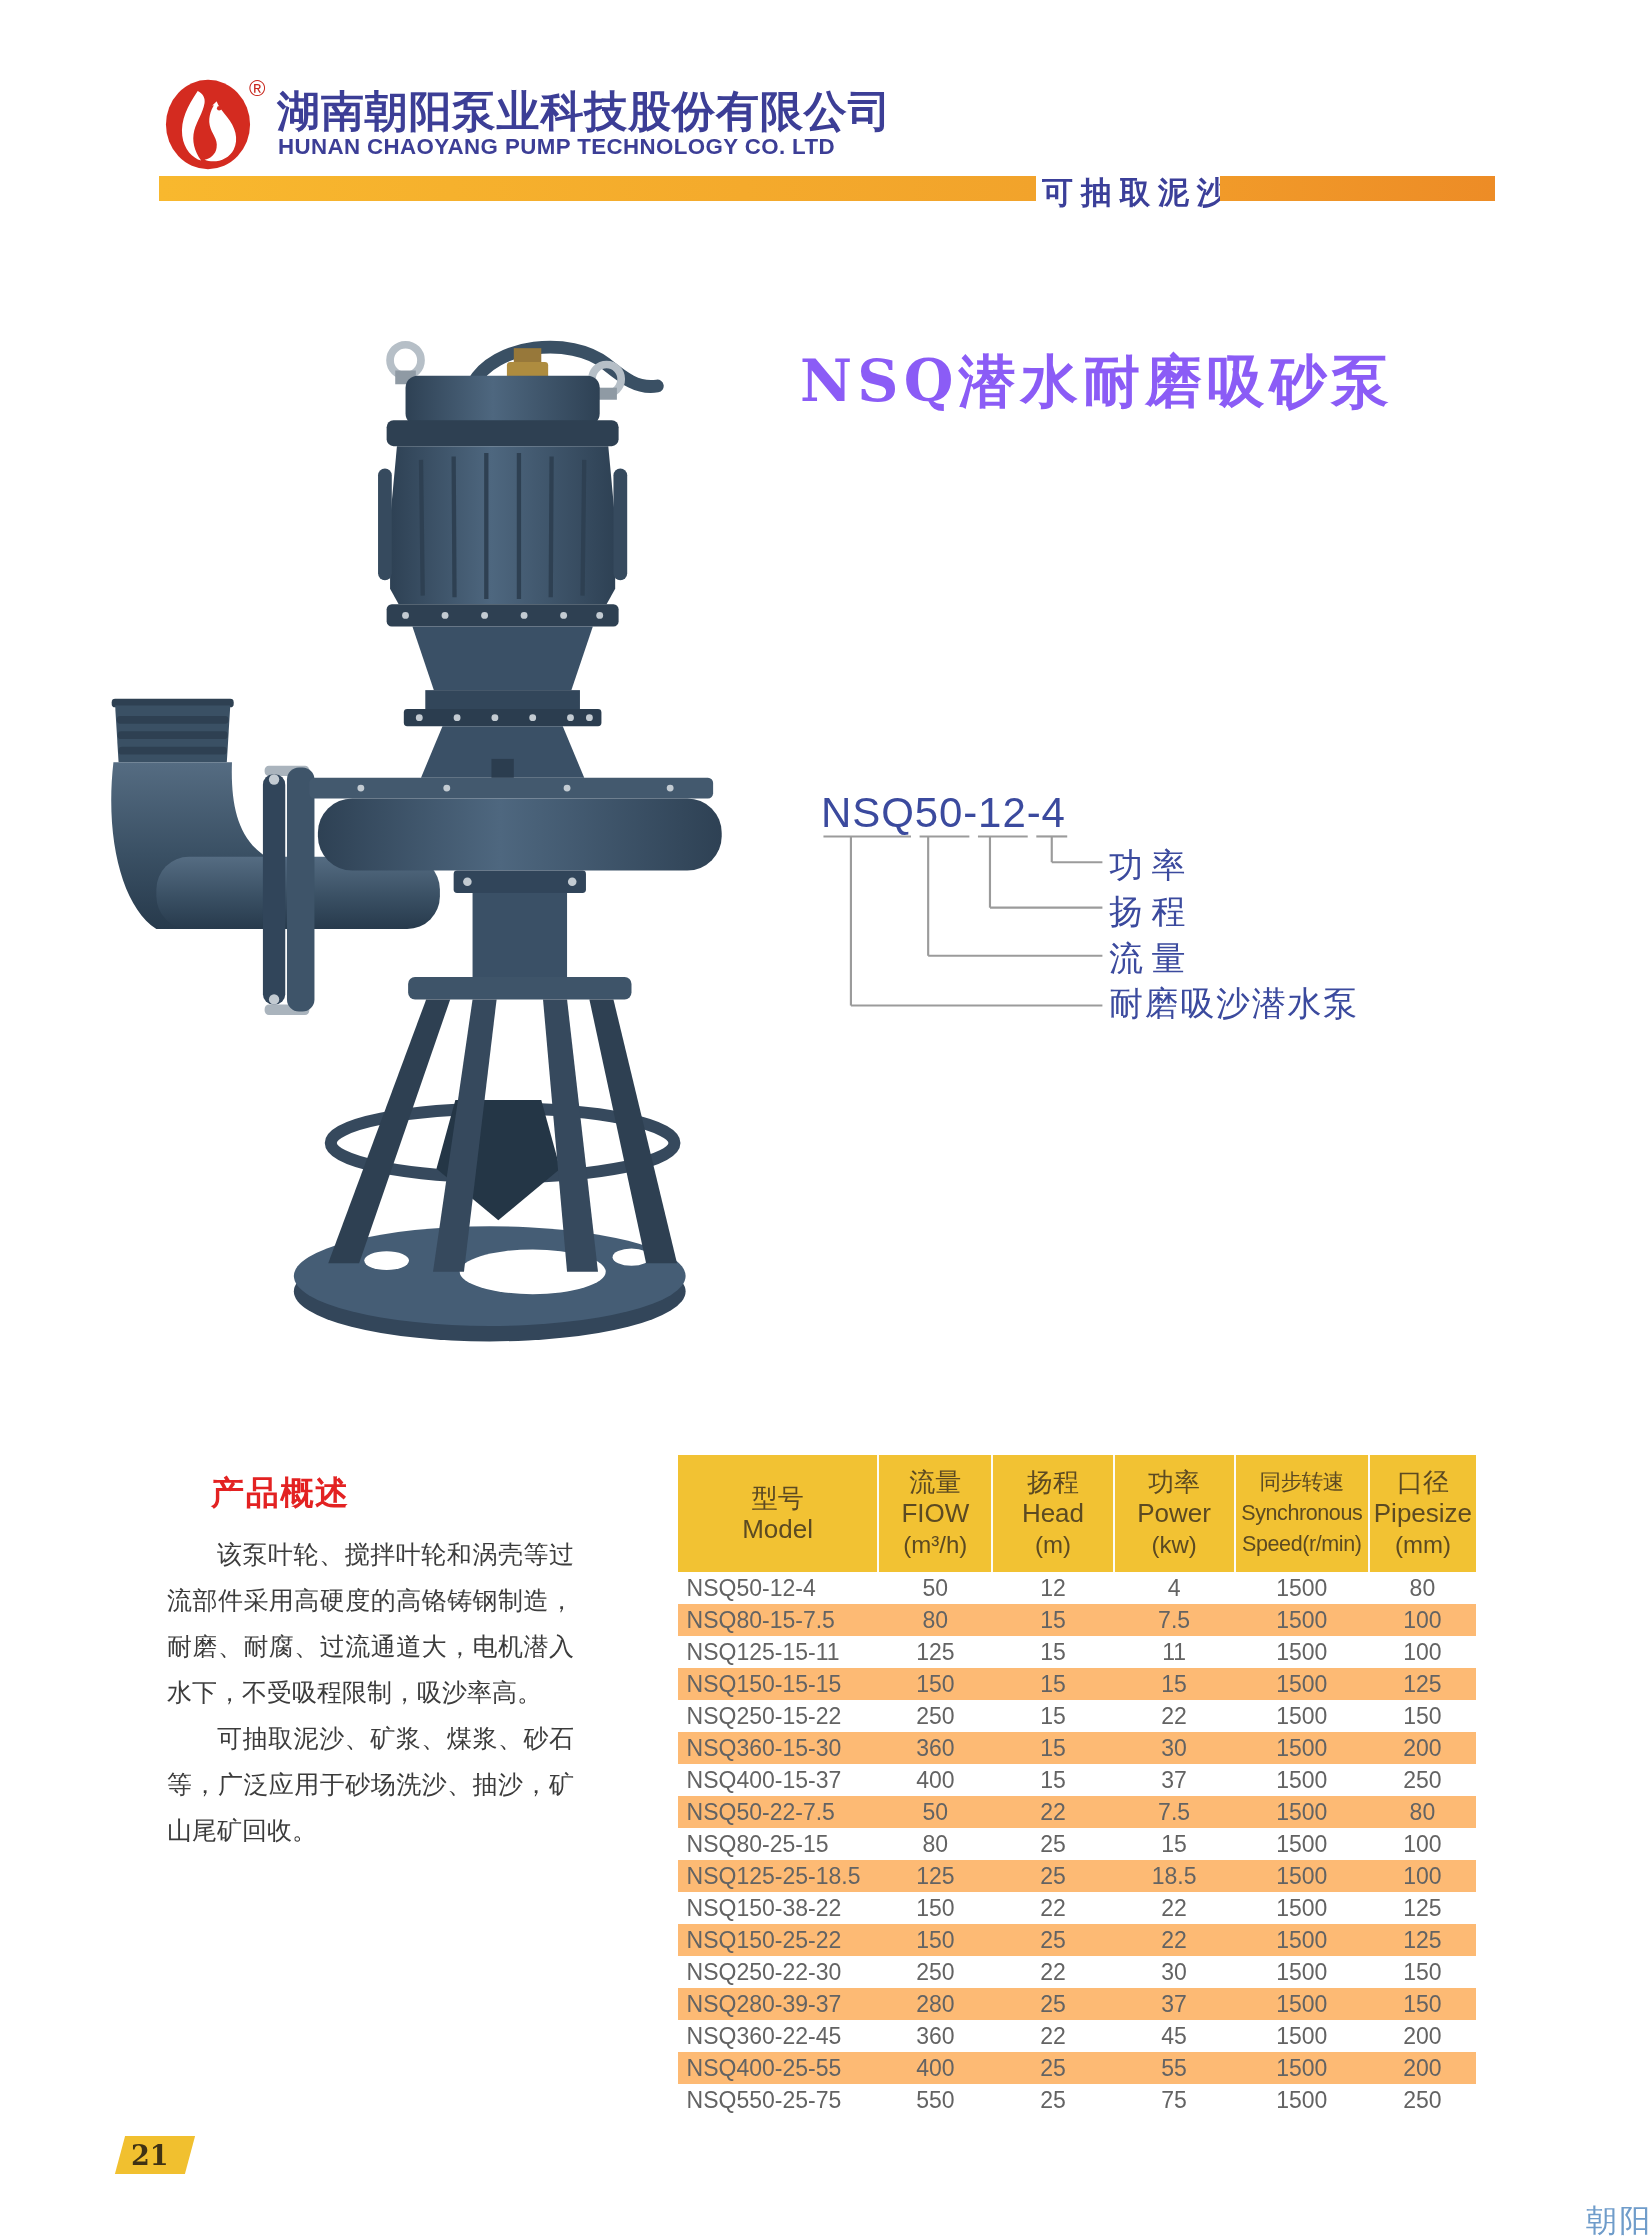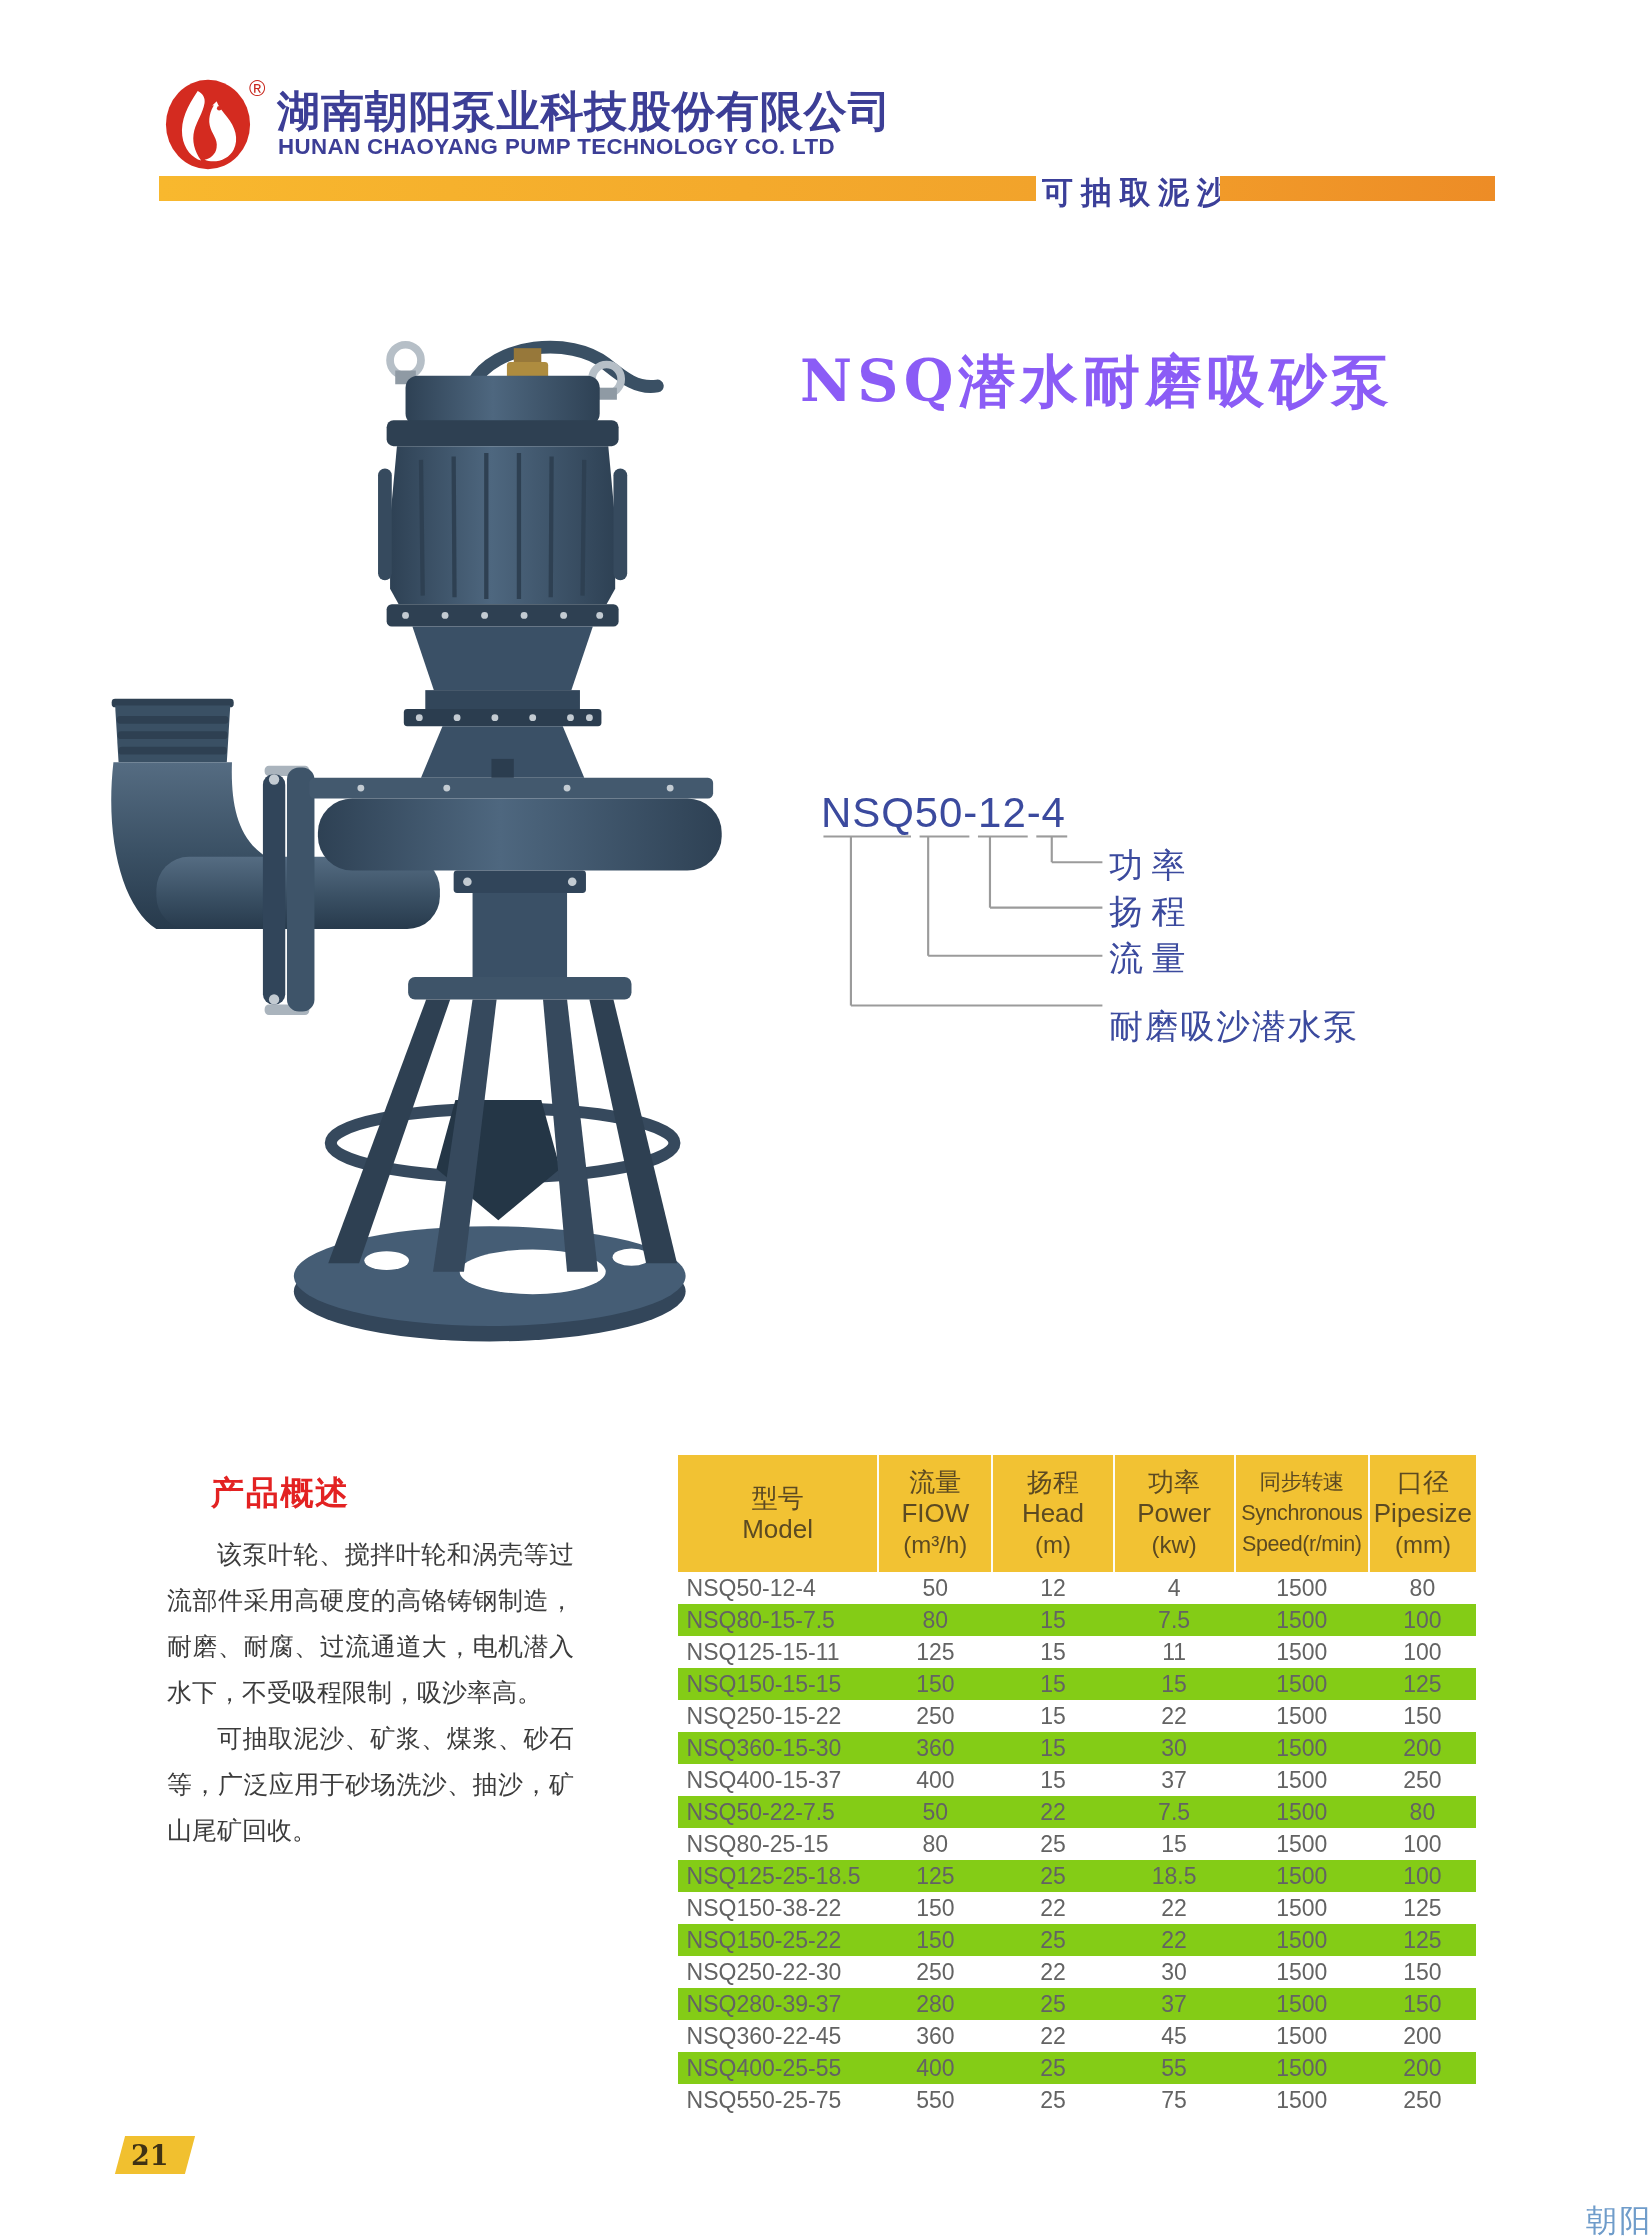--- a/index.html
+++ b/index.html
@@ -22,42 +22,42 @@
 
   
   #model-code{left:821px;top:789px;font-size:42px;color:#3b4a9e;letter-spacing:0.9px;white-space:nowrap;}
   #diagram-lines{left:808px;top:825px;}
   .diag-label{color:#3b4a9e;font-size:34px;line-height:38px;white-space:nowrap;}
   .diag-label.short{letter-spacing:8.6px;}
   .diag-label.long{letter-spacing:1.7px;}
   #label-power{left:1109px;top:846px;}
   #label-head{left:1109px;top:892px;}
   #label-flow{left:1109px;top:939px;}
-  #label-pump{left:1109px;top:984px;margin-top:23px;}
+  #label-pump{left:1109px;top:984px;}
 
   
   #overview-heading{left:211px;top:1471px;font-size:33px;font-weight:bold;color:#e32222;letter-spacing:1.7px;}
   #overview-body{left:167px;top:1531px;width:407px;font-size:25px;line-height:46px;color:#3c3c3c;
                  text-align:justify;}
   #overview-body p{margin:0;text-indent:2em;}
 
   
   #spec-table-wrap{left:678px;top:1455px;width:798px;}
   table{border-collapse:collapse;width:798px;table-layout:fixed;}
   col.c1{width:200px;} col.c2{width:114px;} col.c3{width:121px;} col.c4{width:121px;}
   col.c5{width:134px;} col.c6{width:107px;}
   th{background:#f2c233;height:117px;padding:0;vertical-align:middle;border-right:2.6px solid #fdfcf7;
      font-weight:normal;color:#5c4a22;}
   th:last-child{border-right:none;}
   .hline{display:block;text-align:center;font-size:26px;line-height:31px;}
   .hline.h-unit{font-size:24px;}
   th:nth-child(5) .hline{font-size:21.5px;letter-spacing:-0.4px;}
   td{height:32px;padding:0;font-size:23px;color:#636363;text-align:center;vertical-align:middle;}
   td.model{text-align:left;padding-left:8.6px;letter-spacing:0px;white-space:nowrap;}
-  tr.alt{background:#84cc16;margin-left:27px;}
+  tr.alt{background:#fdba74;margin-left:27px;}
 
   
   #page-badge{left:120px;top:2136px;width:70px;height:38px;background:#f1c02f;transform:skewX(-15deg);}
   #page-number{left:131px;top:2140px;width:52px;text-align:left;font-size:27px;font-weight:bold;color:#3f3214;
                font-family:"DejaVu Serif","Liberation Serif",serif;}
   #footer-brand{left:1586px;top:2200px;font-size:31px;color:#6f9cca;letter-spacing:2.6px;white-space:nowrap;}
 </style>
 </head>
 <body>
 

